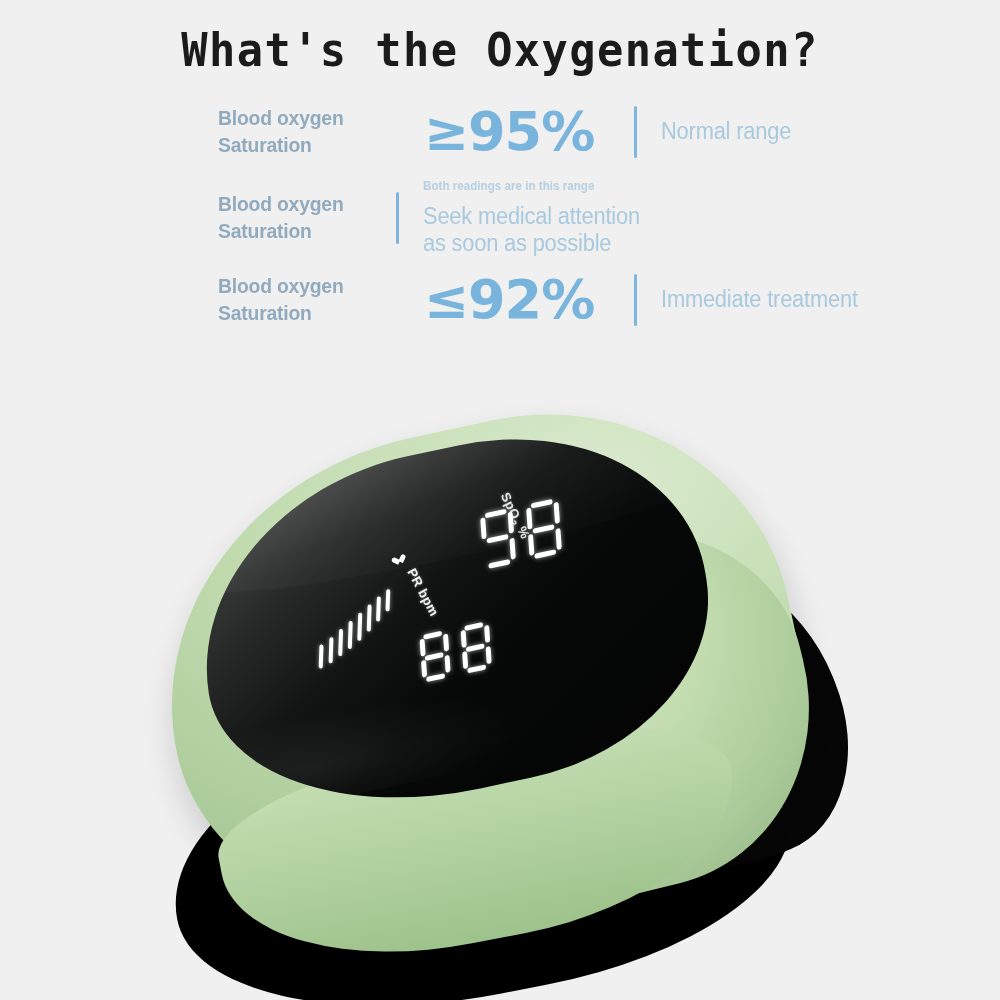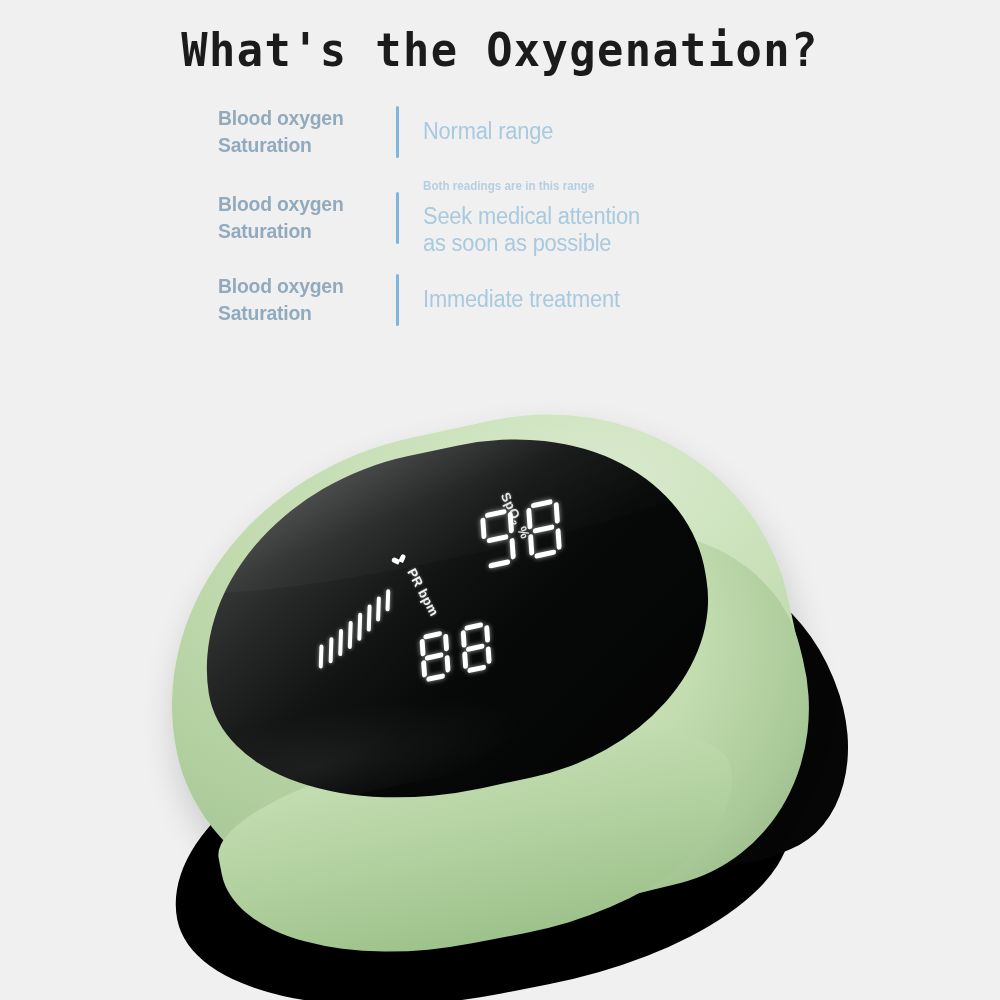--- a/index.html
+++ b/index.html
@@ -254,20 +254,21 @@
 
   <div class="title">What's the Oxygenation?</div>
 
   <div class="rows">
 
     <div class="row row-1">
       <div class="lbl">
         <span>Blood oxygen</span>
         <span>Saturation</span>
       </div>
+      <div class="val">≥95%</div>
       <div class="divider"></div>
       <div class="desc">
         <span class="d1">Normal range</span>
       </div>
     </div>
 
     <div class="row row-2">
       <div class="lbl">
         <span>Blood oxygen</span>
         <span>Saturation</span>
@@ -278,20 +279,21 @@
         <span class="d1">Seek medical attention</span>
         <span class="d2">as soon as possible</span>
       </div>
     </div>
 
     <div class="row row-3">
       <div class="lbl">
         <span>Blood oxygen</span>
         <span>Saturation</span>
       </div>
+      <div class="val">≤92%</div>
       <div class="divider"></div>
       <div class="desc">
         <span class="d1">Immediate treatment</span>
       </div>
     </div>
 
   </div>
 
   <div class="device-area">
     <div class="device">

